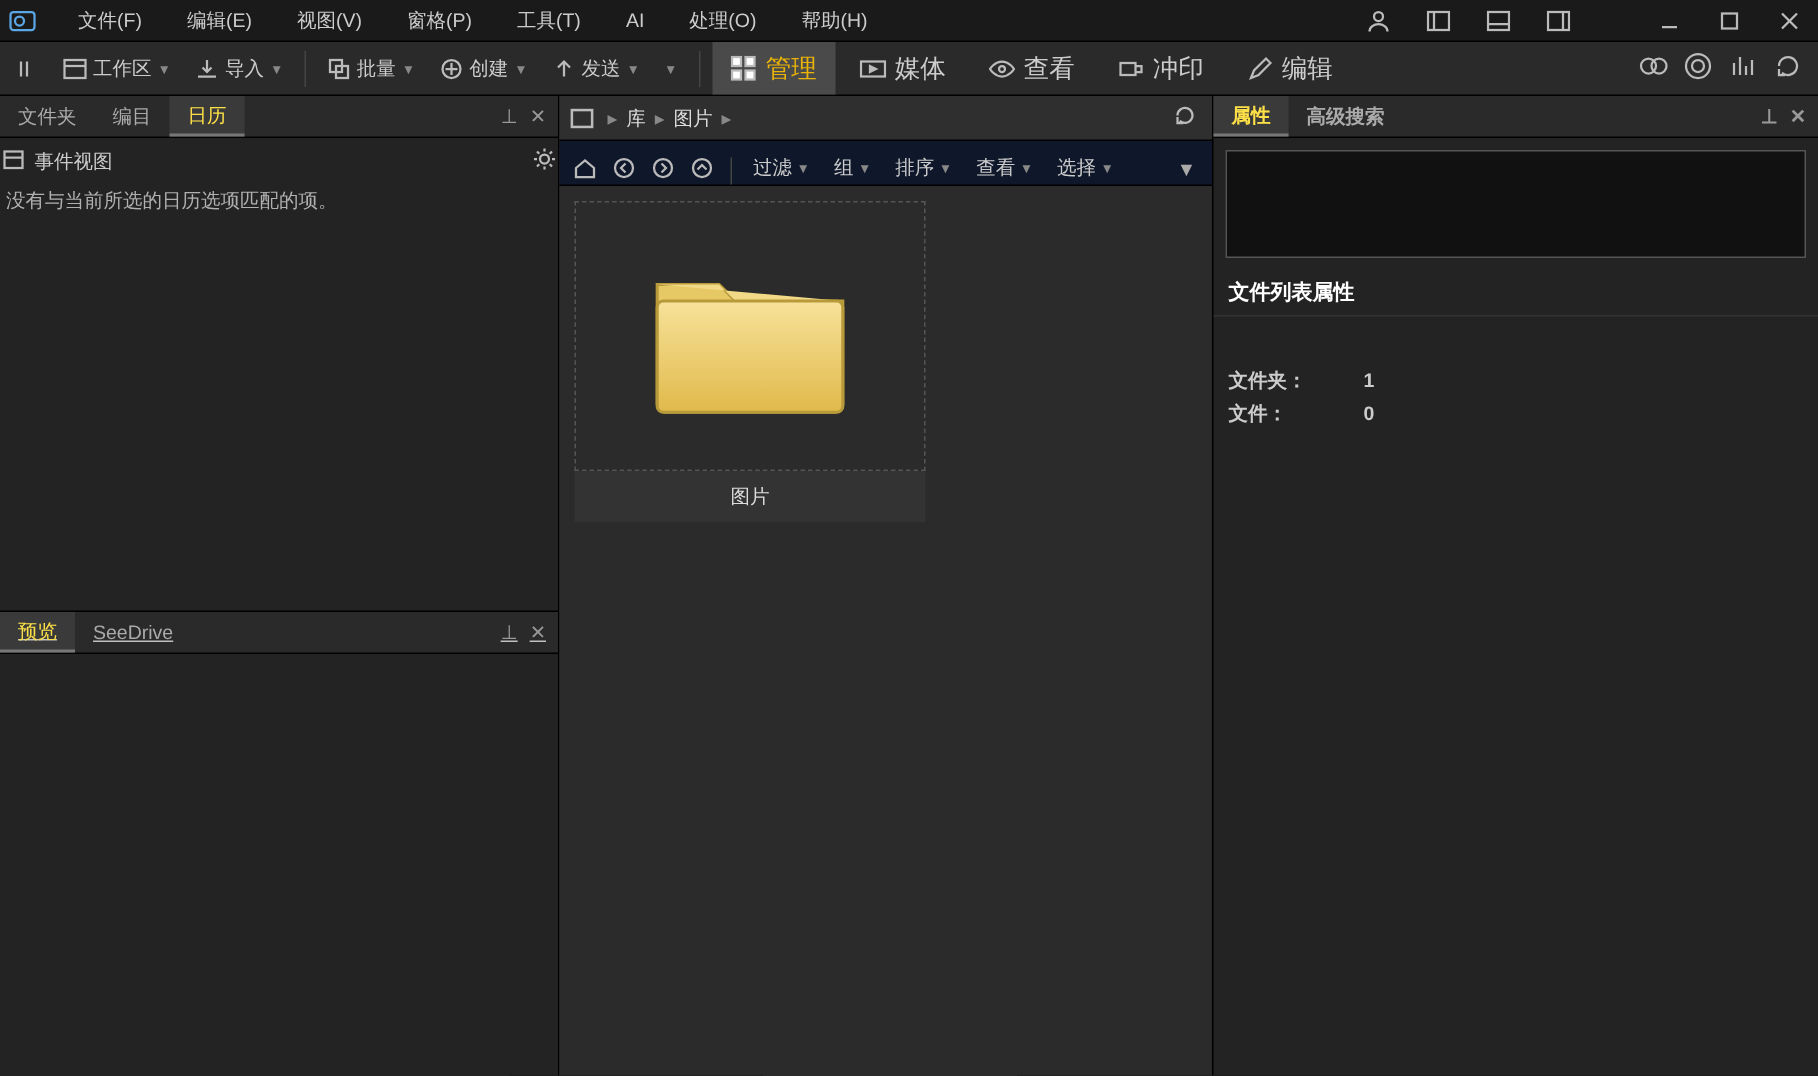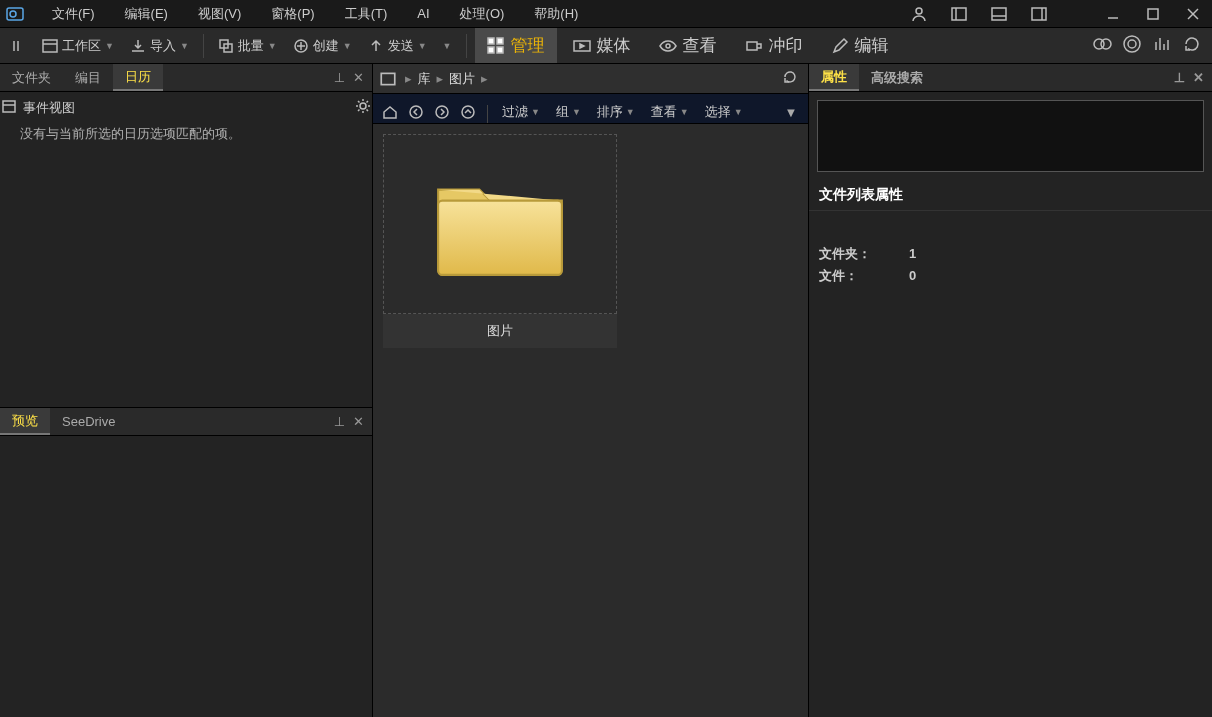--- a/index.html
+++ b/index.html
@@ -36,23 +36,23 @@
   
   .tabs { display:flex; align-items:center; background:#2a2a2a; height:28px; border-bottom:1px solid #000;}
   .tab { padding: 4px 12px; color:#aaa; font-size:13px; cursor:default; height:100%; display:flex; align-items:center;}
   .tab.active { background:#3a3a3a; color:#fde047; border-bottom:2px solid #777;}
   .tabs .spacer { flex:1; }
   .tabs .pin-close { display:flex; gap:8px; padding:0 8px; color:#999;}
   .tabs .pin-close span{ cursor:default; font-size:13px;}
 
   
   .pane-header { display:flex; align-items:flex-end; gap:6px; padding:6px 1px; color:#ccc;}
-  .pane-body { padding: 2px 20px; color:#b0b0b0; font-size:13px;}
+  .pane-body { padding: 2px 4px; color:#b0b0b0; font-size:13px;}
   .left-upper { flex: 1 1 auto; min-height:0; display:flex; flex-direction:column;}
-  .left-lower { height: 310px; display:flex; flex-direction:column; border-top:1px solid #000;}
+  .left-lower { height: 310px; display:flex; flex-direction:column; border-top:1px solid #000;text-decoration:underline;}
 
   
   .breadcrumb-bar { height:30px; background:#2f2f2f; display:flex; align-items:center; padding:0 6px; border-bottom:1px solid #000;}
   .breadcrumb-bar .bc-icon { width:18px; height:18px; display:flex; align-items:center; justify-content:center; margin-right:6px;}
   .breadcrumb-bar .crumb { color:#ddd; padding:2px 4px; }
   .breadcrumb-bar .sep { color:#888; padding:0 2px;}
   .breadcrumb-bar .spacer{flex:1;}
   .breadcrumb-bar .refresh{ width:20px; color:#bbb;}
 
   

